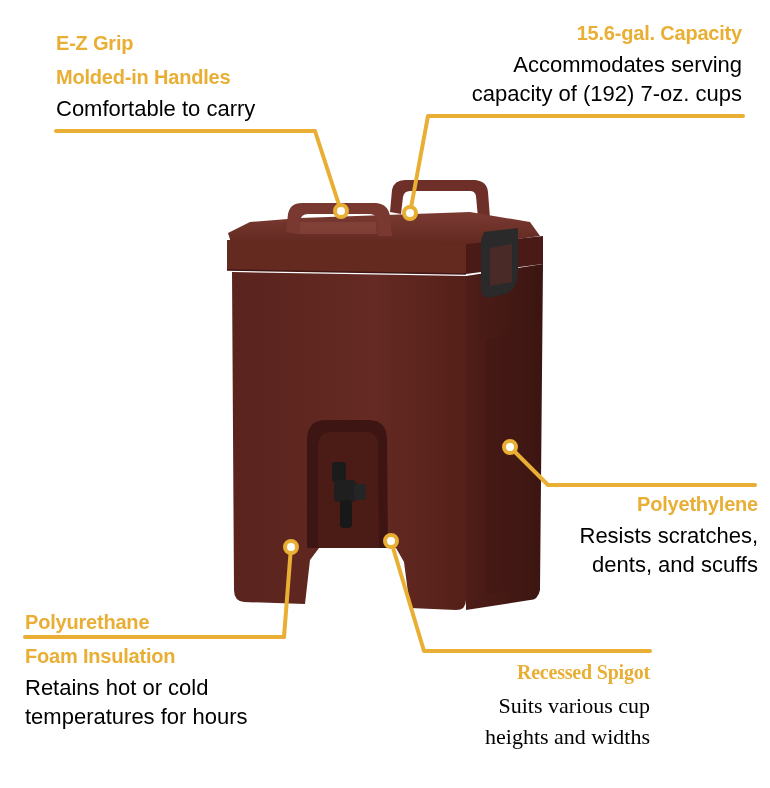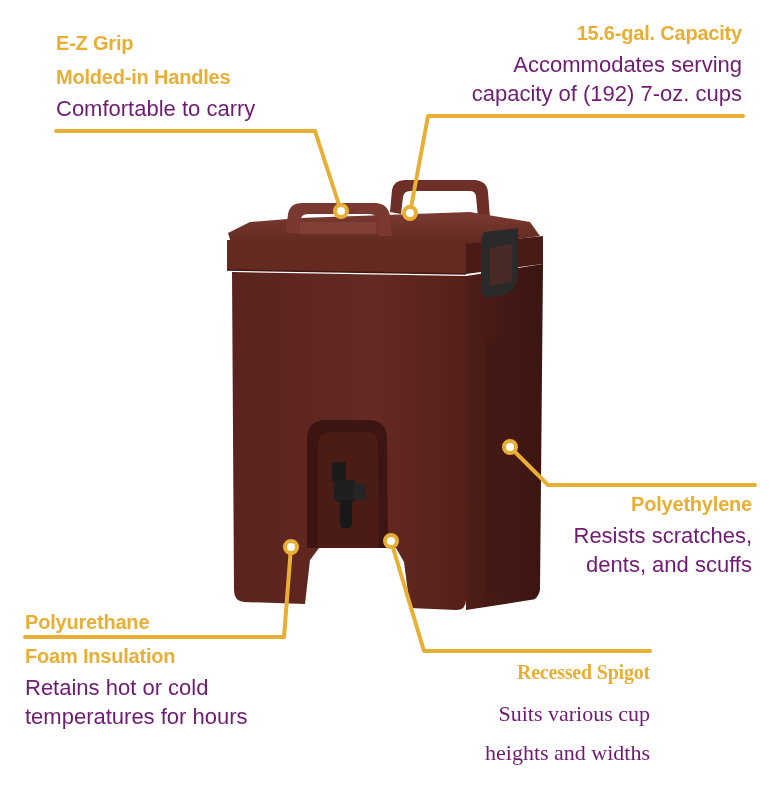--- a/index.html
+++ b/index.html
@@ -1,27 +1,27 @@
 <!DOCTYPE html>
 <html><head>
 <meta charset="utf-8">
 <style>
   html, body { margin: 0; padding: 0; background: #ffffff; }
   body { width: 770px; height: 788px; position: relative; overflow: hidden;
          font-family: "Liberation Sans", "DejaVu Sans", sans-serif; }
   .callout { position: absolute; }
   .title { color: #e9ae34; font-weight: bold; font-size: 20px; line-height: 34px; letter-spacing: -0.2px; }
-  .desc { color: #701a75; font-size: 22px; line-height: 29px; }
+  .desc { color: #000000; font-size: 22px; line-height: 29px; }
   .right { text-align: right; }
   #c-handles { left: 56px; top: 26px; }
   #c-capacity { right: 28px; top: 16px; }
-  #c-poly { right: 18px; top: 487px; }
+  #c-poly { right: 12px; top: 487px; }
   #c-foam { left: 25px; top: 605px; }
   #c-spigot { right: 120px; top: 655px; font-family: Liberation Serif, serif; }
-  #c-spigot .desc { margin-top: 10px; }
+  #c-spigot .desc { margin-top: 2px; }
   svg.art { position: absolute; left: 0; top: 0; }
 </style>
 </head>
 <body>
 
 <svg class="art" width="770" height="788" viewBox="0 0 770 788">
   <defs>
     <linearGradient id="frontGrad" x1="0" x2="1" y1="0" y2="0">
       <stop offset="0" stop-color="#5a231d"></stop>
       <stop offset="0.6" stop-color="#642a23"></stop>

